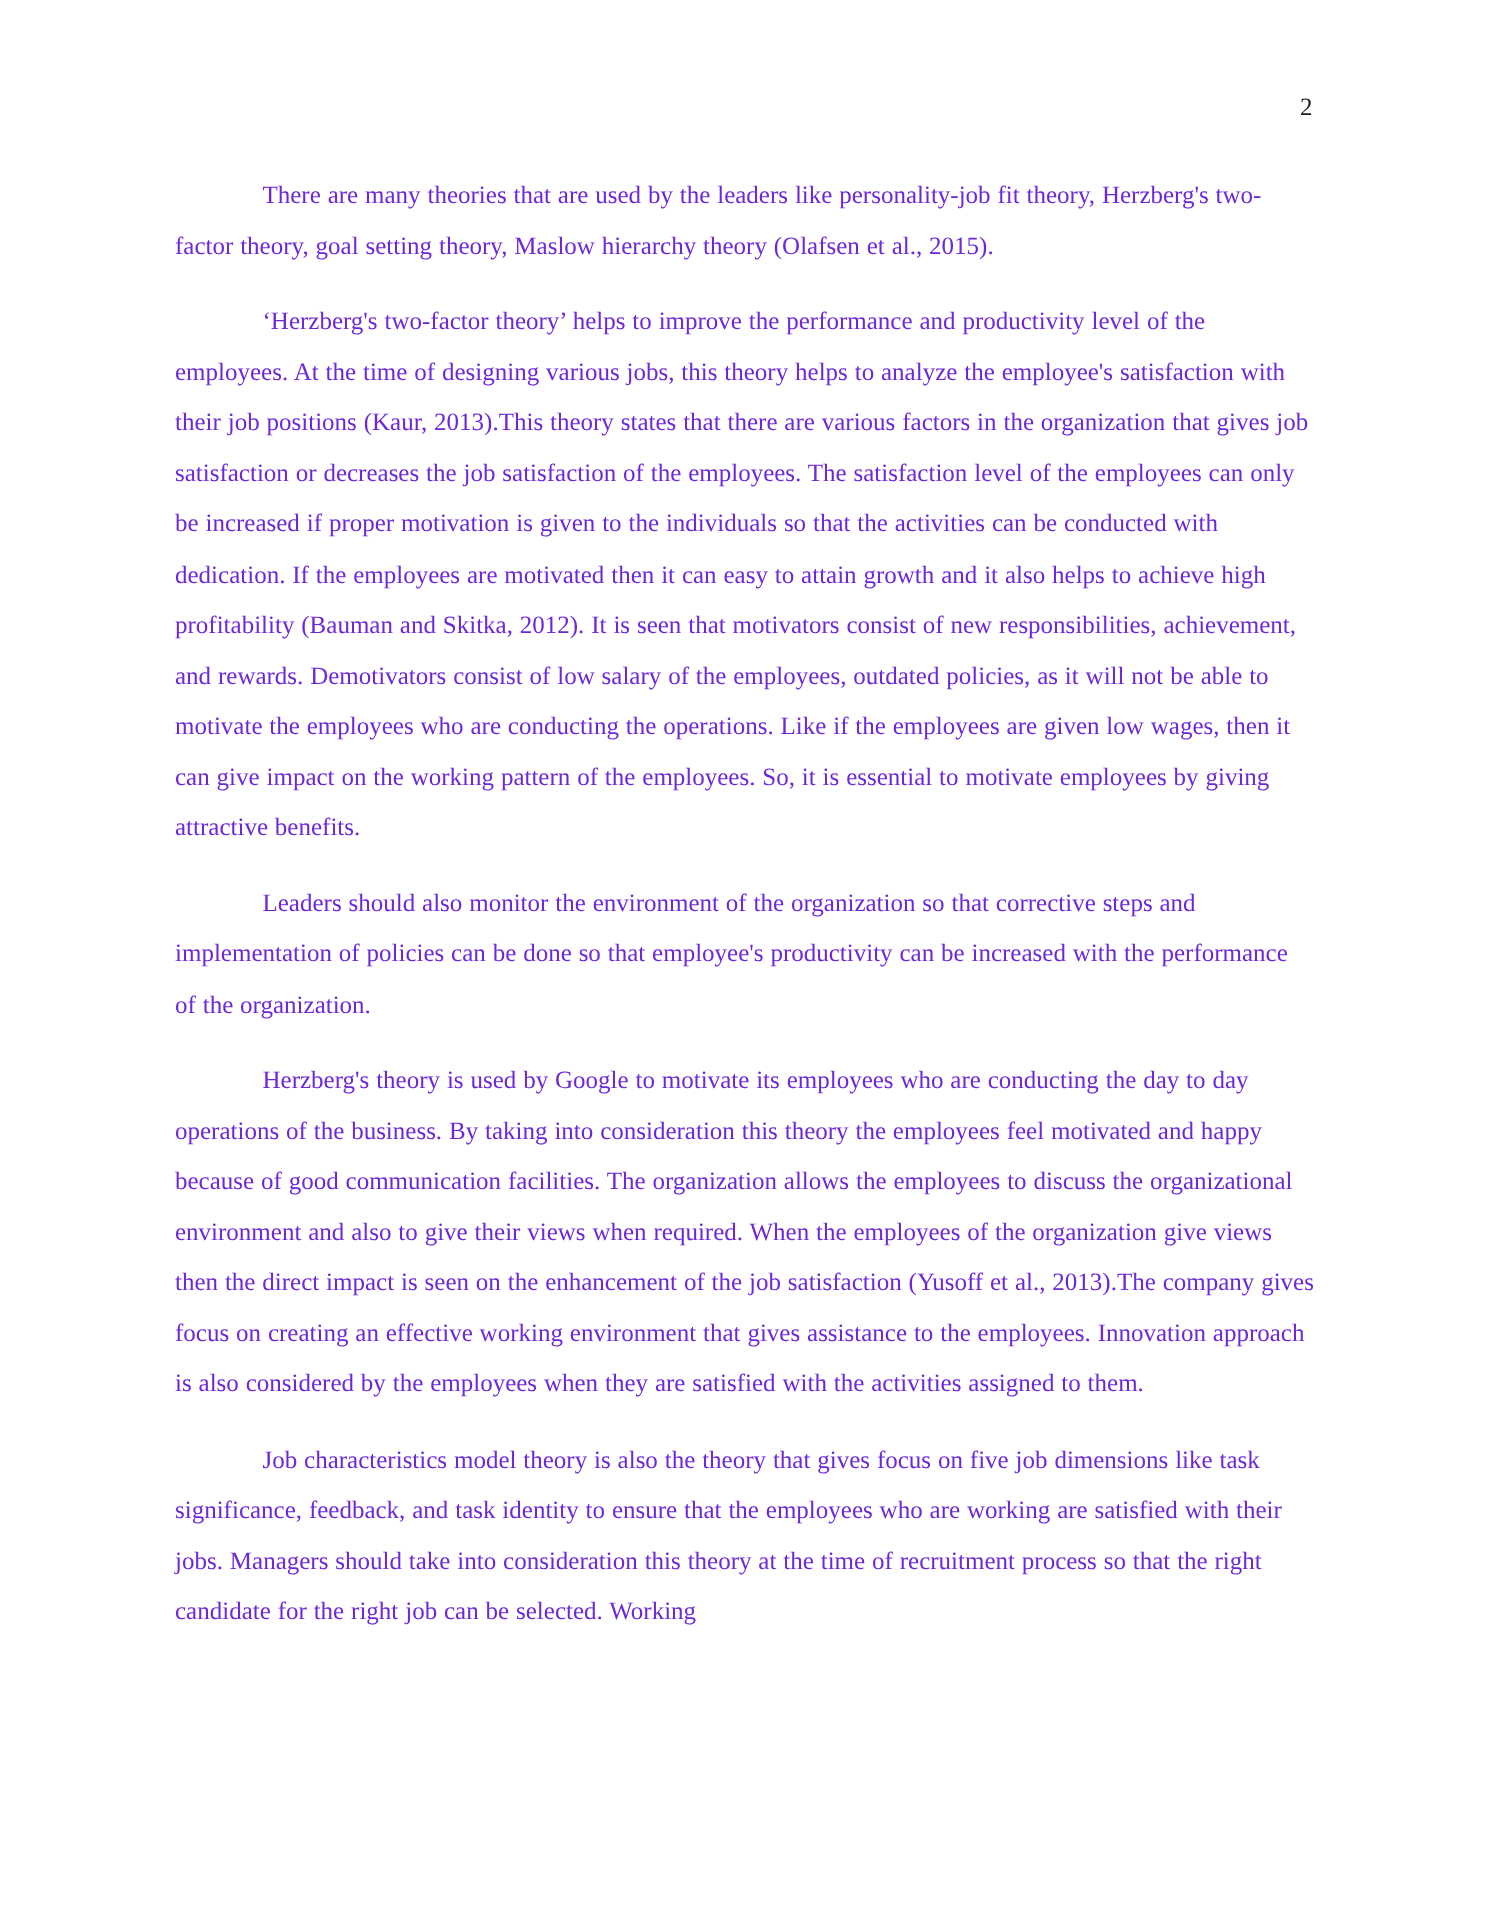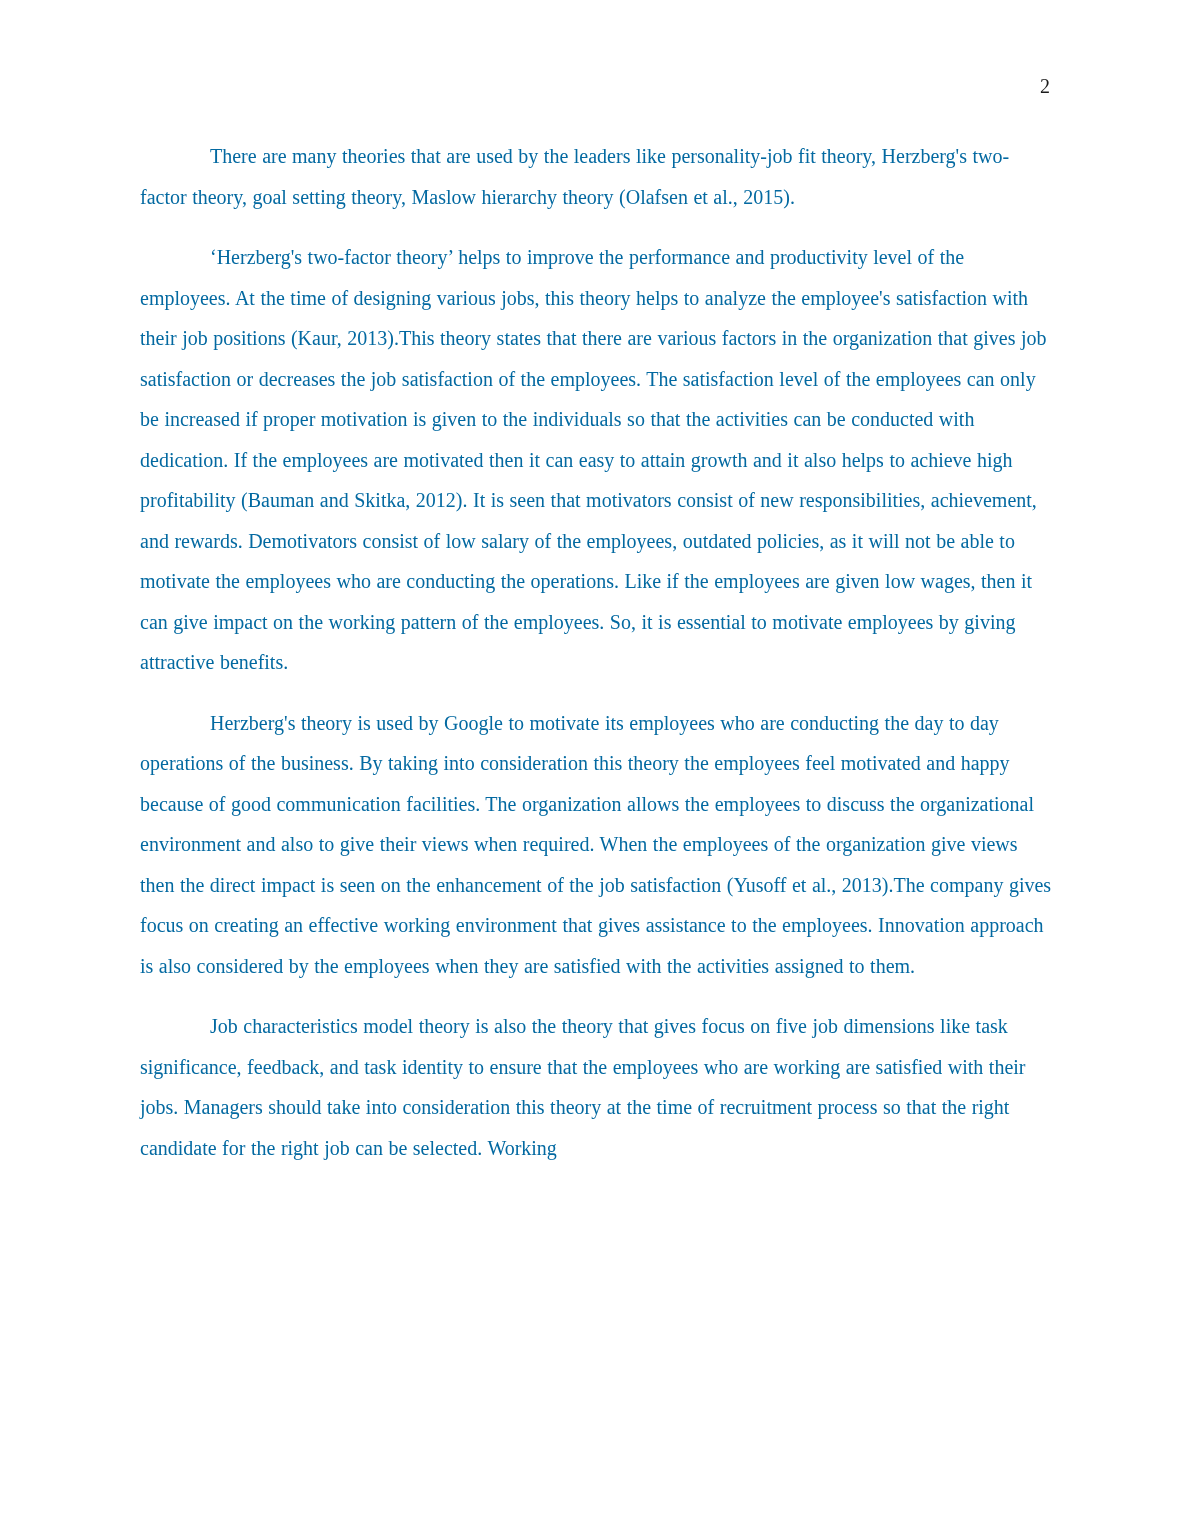--- a/index.html
+++ b/index.html
@@ -30,28 +30,29 @@
     left: 140px;
     width: 912px;
   }
   .content p {
     margin: 0 0 20px 0;
     font-size: 20px;
     line-height: 40.5px;
     text-indent: 70px;
     text-align: left;
     word-spacing: 0.5px;
-    color: #0369a1;
+    color: #6d28d9;
   }
 </style>
 </head>
 <body>
 
 <div class="page">
   <div class="page-number">2</div>
 
   <div class="content">
     <p>There are many theories that are used by the leaders like personality-job fit theory, Herzberg's two-factor theory, goal setting theory, Maslow hierarchy theory (Olafsen et al., 2015).</p>
     <p>‘Herzberg's two-factor theory’ helps to improve the performance and productivity level of the employees.  At the time of designing various jobs, this theory helps to analyze the employee's satisfaction with their job positions (Kaur, 2013).This theory states that there are various factors in the organization that gives job satisfaction or decreases the job satisfaction of the employees.  The satisfaction level of the employees can only be increased if proper motivation is given to the individuals so that the activities can be conducted with dedication. If the employees are motivated then it can easy to attain growth and it also helps to achieve high profitability (Bauman and Skitka, 2012). It is seen that motivators consist of new responsibilities, achievement, and rewards. Demotivators consist of low salary of the employees, outdated policies, as it will not be able to motivate the employees who are conducting the operations. Like if the employees are given low wages, then it can give impact on the working pattern of the employees. So, it is essential to motivate employees by giving attractive benefits.</p>
+    <p>Leaders should also monitor the environment of the organization so that corrective steps and implementation of policies can be done so that employee's productivity can be increased with the performance of the organization.</p>
     <p>Herzberg's theory is used by Google to motivate its employees who are conducting the day to day operations of the business.  By taking into consideration this theory the employees feel motivated and happy because of good communication facilities. The organization allows the employees to discuss the organizational environment and also to give their views when required. When the employees of the organization give views then the direct impact is seen on the enhancement of the job satisfaction (Yusoff et al., 2013).The company gives focus on creating an effective working environment that gives assistance to the employees. Innovation approach is also considered by the employees when they are satisfied with the activities assigned to them.</p>
     <p>Job characteristics model theory is also the theory that gives focus on five job dimensions like task significance, feedback, and task identity to ensure that the employees who are working are satisfied with their jobs.  Managers should take into consideration this theory at the time of recruitment process so that the right candidate for the right job can be selected.  Working</p>
   </div>
 </div>
 
 </body></html>

